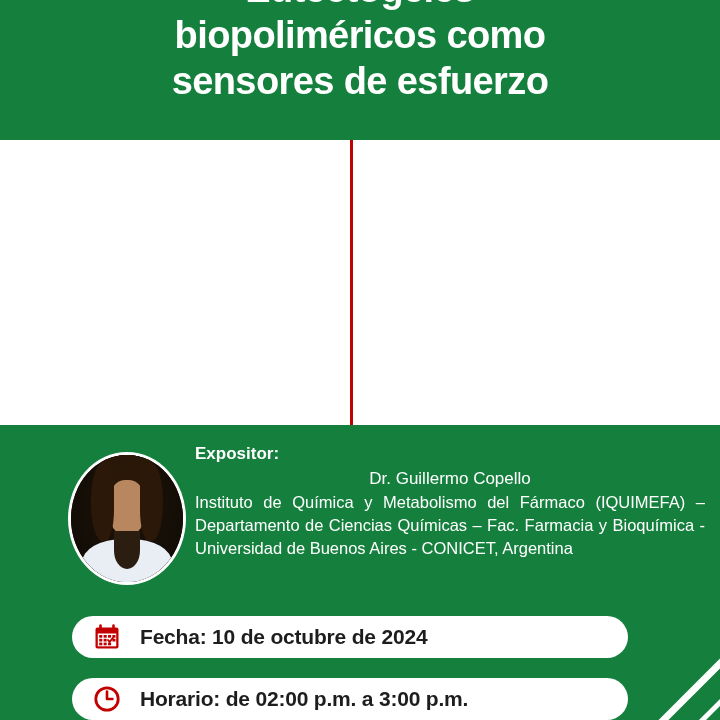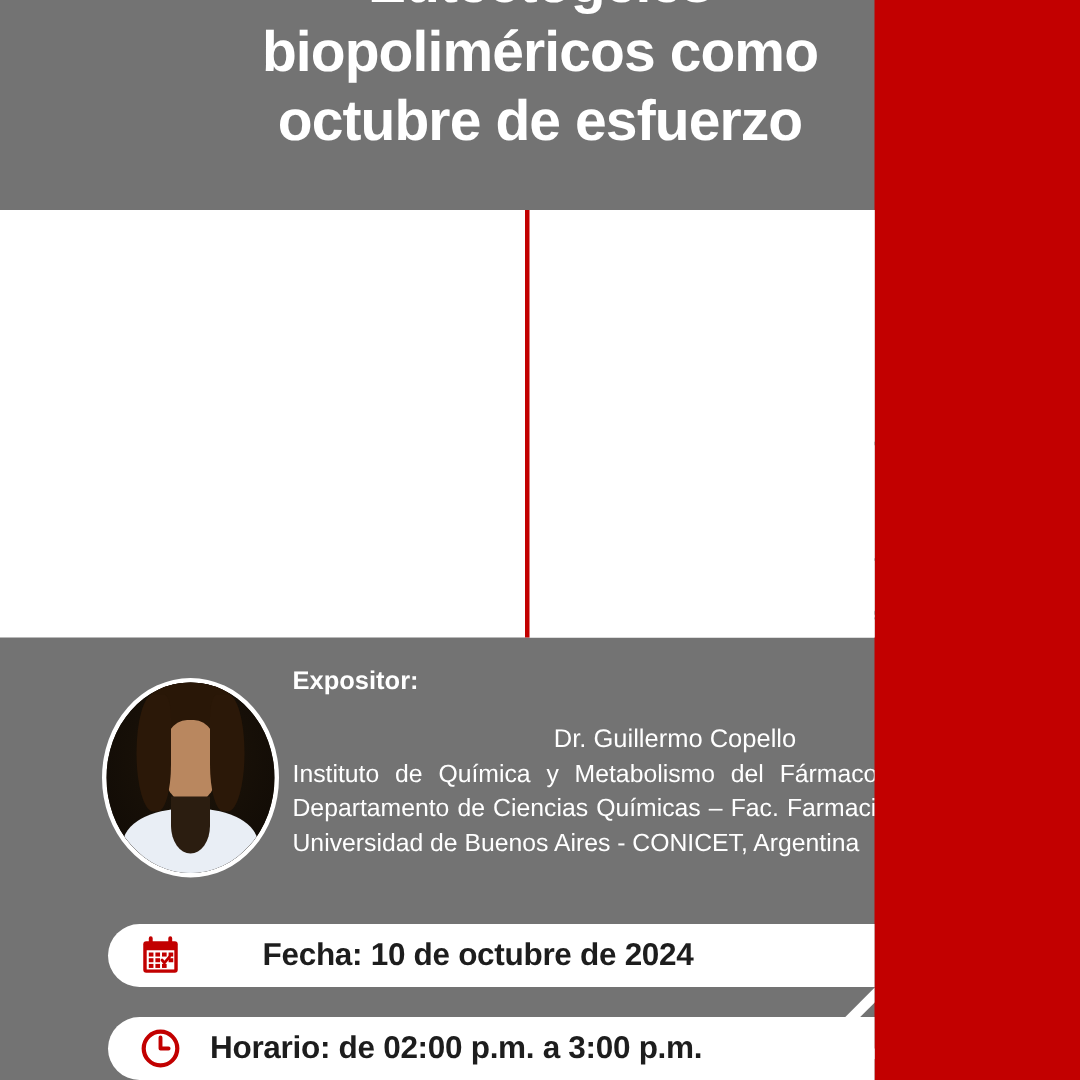--- a/index.html
+++ b/index.html
@@ -6,22 +6,22 @@
 
   html, body {
     width:720px; height:720px;
     background:#c20000;
     font-family:"Liberation Sans", sans-serif;
     overflow:hidden;
   }
 
   #poster {
     position:relative;
-    width:583px; height:720px;
-    background:#737373;
+    width:720px; height:720px;
+    background:#15803d;
     overflow:hidden;
   }
 
   
   .title-block {
     position:absolute;
     left:0; top:-34px;
     width:720px;
     text-align:center;
     color:#ffffff;
@@ -151,21 +151,21 @@
   .speaker-text {
     position:absolute;
     left:195px; top:10px;
     width:510px;
     color:#ffffff;
   }
   .speaker-heading {
     font-weight:bold;
     font-size:17px;
     line-height:24px;
-    margin-bottom:14px;
+    margin-bottom:0;
   }
   .speaker-name {
     font-size:17px;
     line-height:25px;
     text-align:center;
   }
   .speaker-affil {
     font-size:16.5px;
     line-height:23px;
     text-align:justify;
@@ -177,21 +177,21 @@
     position:absolute;
     left:72px;
     width:556px; height:42px;
     background:#ffffff;
     border-radius:21px;
     display:flex;
     align-items:center;
     padding-left:20px;
     z-index:5;
   }
-  .pill-date { top:616px;gap:35px; }
+  .pill-date { top:616px; }
   .pill-time { top:678px;text-align:right; }
   .pill-icon {
     width:30px; height:30px;
     flex:0 0 30px;
     display:flex; align-items:center; justify-content:center;
   }
   .pill-text {
     margin-left:18px;
     font-weight:bold;
     font-size:21px;
@@ -225,21 +225,21 @@
   }
 </style>
 </head>
 <body>
 
 <div id="poster">
 
   <div class="title-block">
     <span class="title-line">Eutectogeles</span>
     <span class="title-line">biopoliméricos como</span>
-    <span class="title-line">octubre de esfuerzo</span>
+    <span class="title-line">sensores de esfuerzo</span>
   </div>
 
   <div class="panel"></div>
 
   <div class="runner-wrap">
     <svg class="runner-svg" width="370" height="280" viewBox="0 0 370 280">
       <g fill="#2b2b2b">
 
         <circle cx="192" cy="45" r="30"></circle>
 

